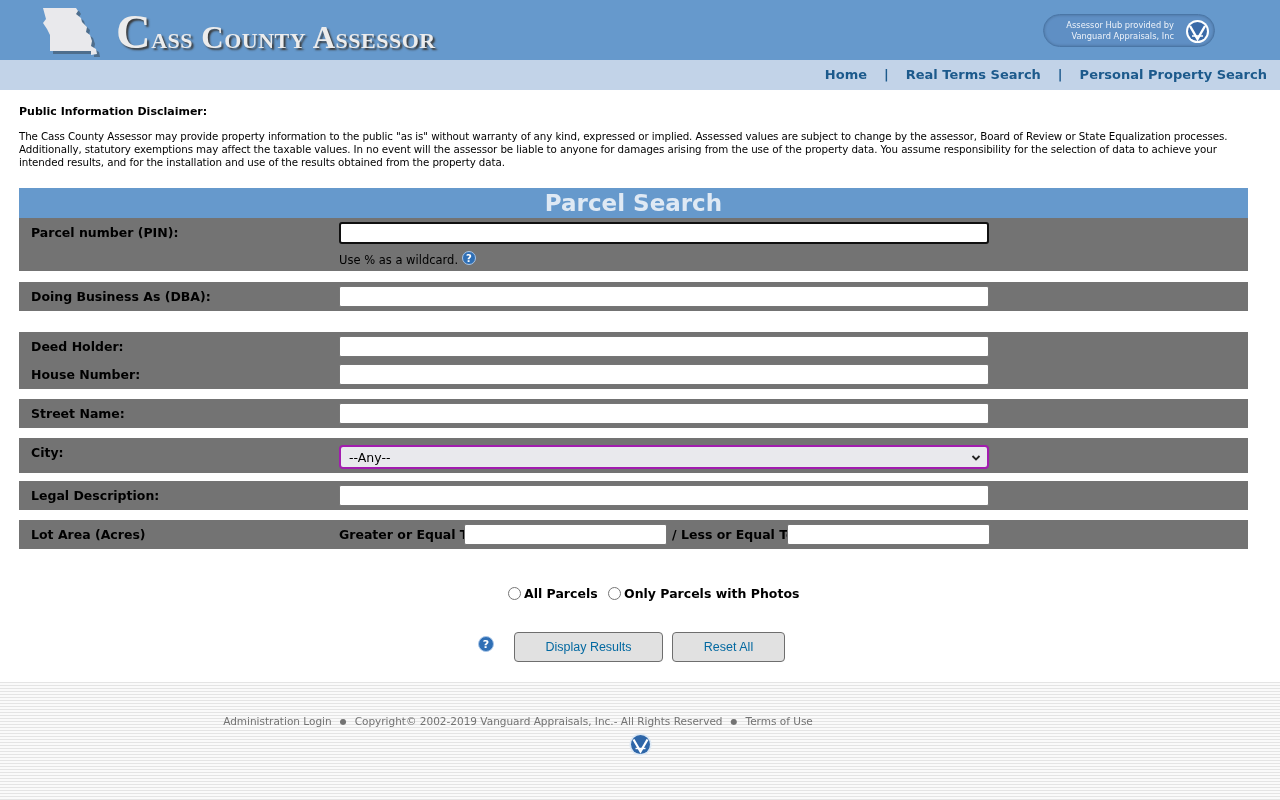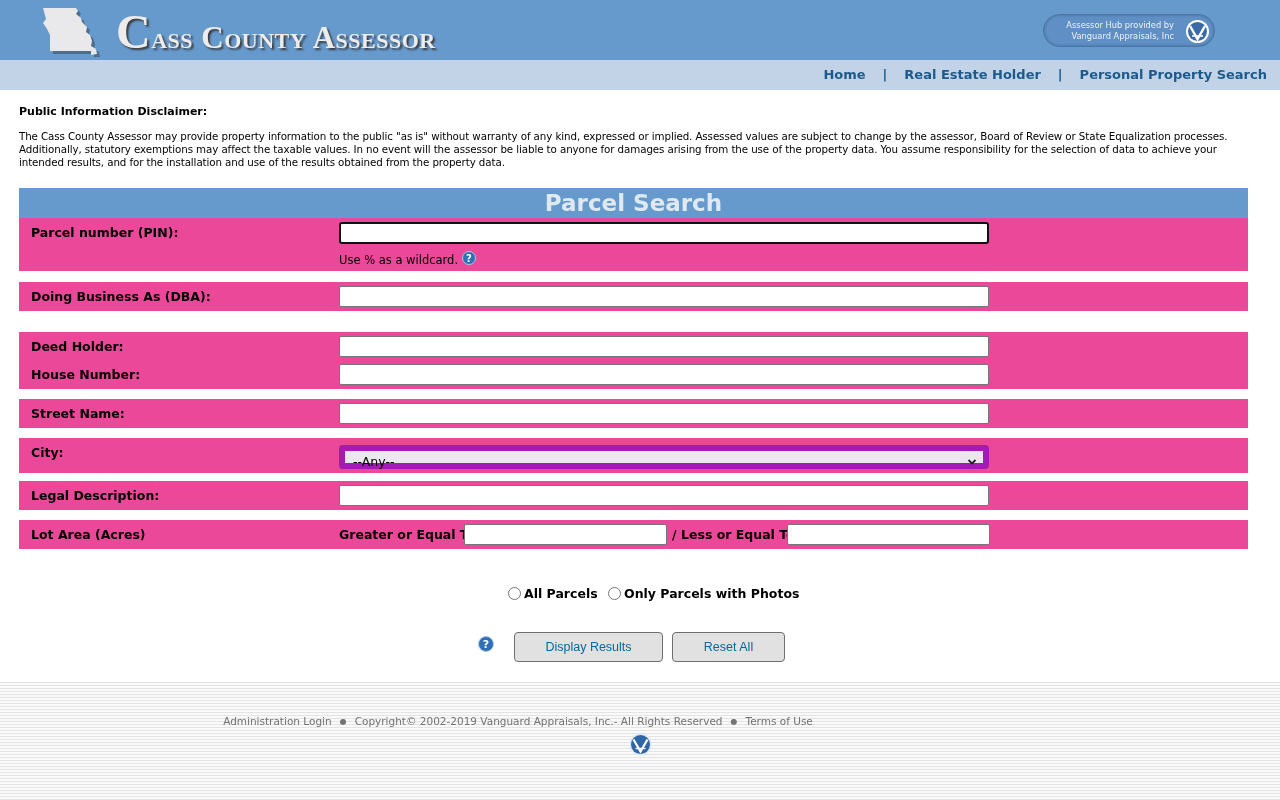--- a/index.html
+++ b/index.html
@@ -57,34 +57,34 @@
   .disclaimer-title { font-size: 11px; font-weight: bold; margin: 0 0 11px 0; line-height: 14px; }
   .disclaimer-body { font-size: 10.3px; line-height: 13px; margin: 0; letter-spacing: -0.1px; }
 
   
   .search-panel { position: absolute; left: 19px; top: 188px; width: 1229px; }
   .panel-header {
     height: 30px; background: #6699cc; text-align: center;
     color: #dfe9f4; font-weight: bold; font-size: 23px; line-height: 30px;
   }
   .form-row {
-    position: absolute; left: 0; width: 1229px; background: #ec4899;
+    position: absolute; left: 0; width: 1229px; background: #737373;
   }
   .row-label {
     position: absolute; left: 12px; font-size: 12.5px; font-weight: bold; white-space: nowrap;
   }
   .text-input {
     position: absolute; height: 21px;
     border: 1px solid #767676; border-radius: 2px; background: #fff;
     font-size: 12px; padding: 0 4px;
   }
   .text-input.focused { border: 2px solid #101010; border-radius: 3px; }
   .select-input {
     position: absolute; height: 24px; background: #e9e9ed;
-    border: 6px solid #a21caf; border-radius: 4px; font-size: 12.5px;
+    border: 2px solid #a21caf; border-radius: 4px; font-size: 12.5px;
     padding: 0 8px; line-height: 22px;
   }
   .select-input .chev { position: absolute; right: 6px; top: 6px; width: 10px; height: 10px; }
   .hint { position: absolute; left: 320px; top: 33px; font-size: 11.5px; white-space: nowrap; }
   .help-icon { display: inline-block; width: 14px; height: 14px; vertical-align: -1px; }
 
   .inline-label { position: absolute; font-size: 12.5px; font-weight: bold; white-space: nowrap; }
 
   
   .radio-group { position: absolute; left: 508px; top: 586px; font-size: 12.5px; font-weight: bold; white-space: nowrap; }
@@ -131,21 +131,21 @@
       <circle cx="12.5" cy="12.5" r="11.5" fill="#ffffff"></circle>
       <circle cx="12.5" cy="12.5" r="9.5" fill="#3a6aa8"></circle>
       <path d="M5,7 L12.5,20 L20,7" stroke="#fff" stroke-width="2.4" fill="none"></path>
       <path d="M7,17 L18,17" stroke="#fff" stroke-width="1.5"></path>
     </svg>
   </div>
 </div>
 
 <div class="navbar">
   <div class="nav-links">
-    <a href="#">Home</a><span class="nav-sep">|</span><a href="#">Real Estate Holder</a><span class="nav-sep">|</span><a href="#">Personal Property Search</a>
+    <a href="#">Home</a><span class="nav-sep">|</span><a href="#">Real Terms Search</a><span class="nav-sep">|</span><a href="#">Personal Property Search</a>
   </div>
 </div>
 
 <div class="disclaimer">
   <p class="disclaimer-title">Public Information Disclaimer:</p>
   <p class="disclaimer-body">The Cass County Assessor may provide property information to the public "as is" without warranty of any kind, expressed or implied. Assessed values are subject to change by the assessor, Board of Review or State Equalization processes. Additionally, statutory exemptions may affect the taxable values. In no event will the assessor be liable to anyone for damages arising from the use of the property data. You assume responsibility for the selection of data to achieve your intended results, and for the installation and use of the results obtained from the property data.</p>
 </div>
 
 <div class="search-panel">
   <div class="panel-header">Parcel Search</div>

